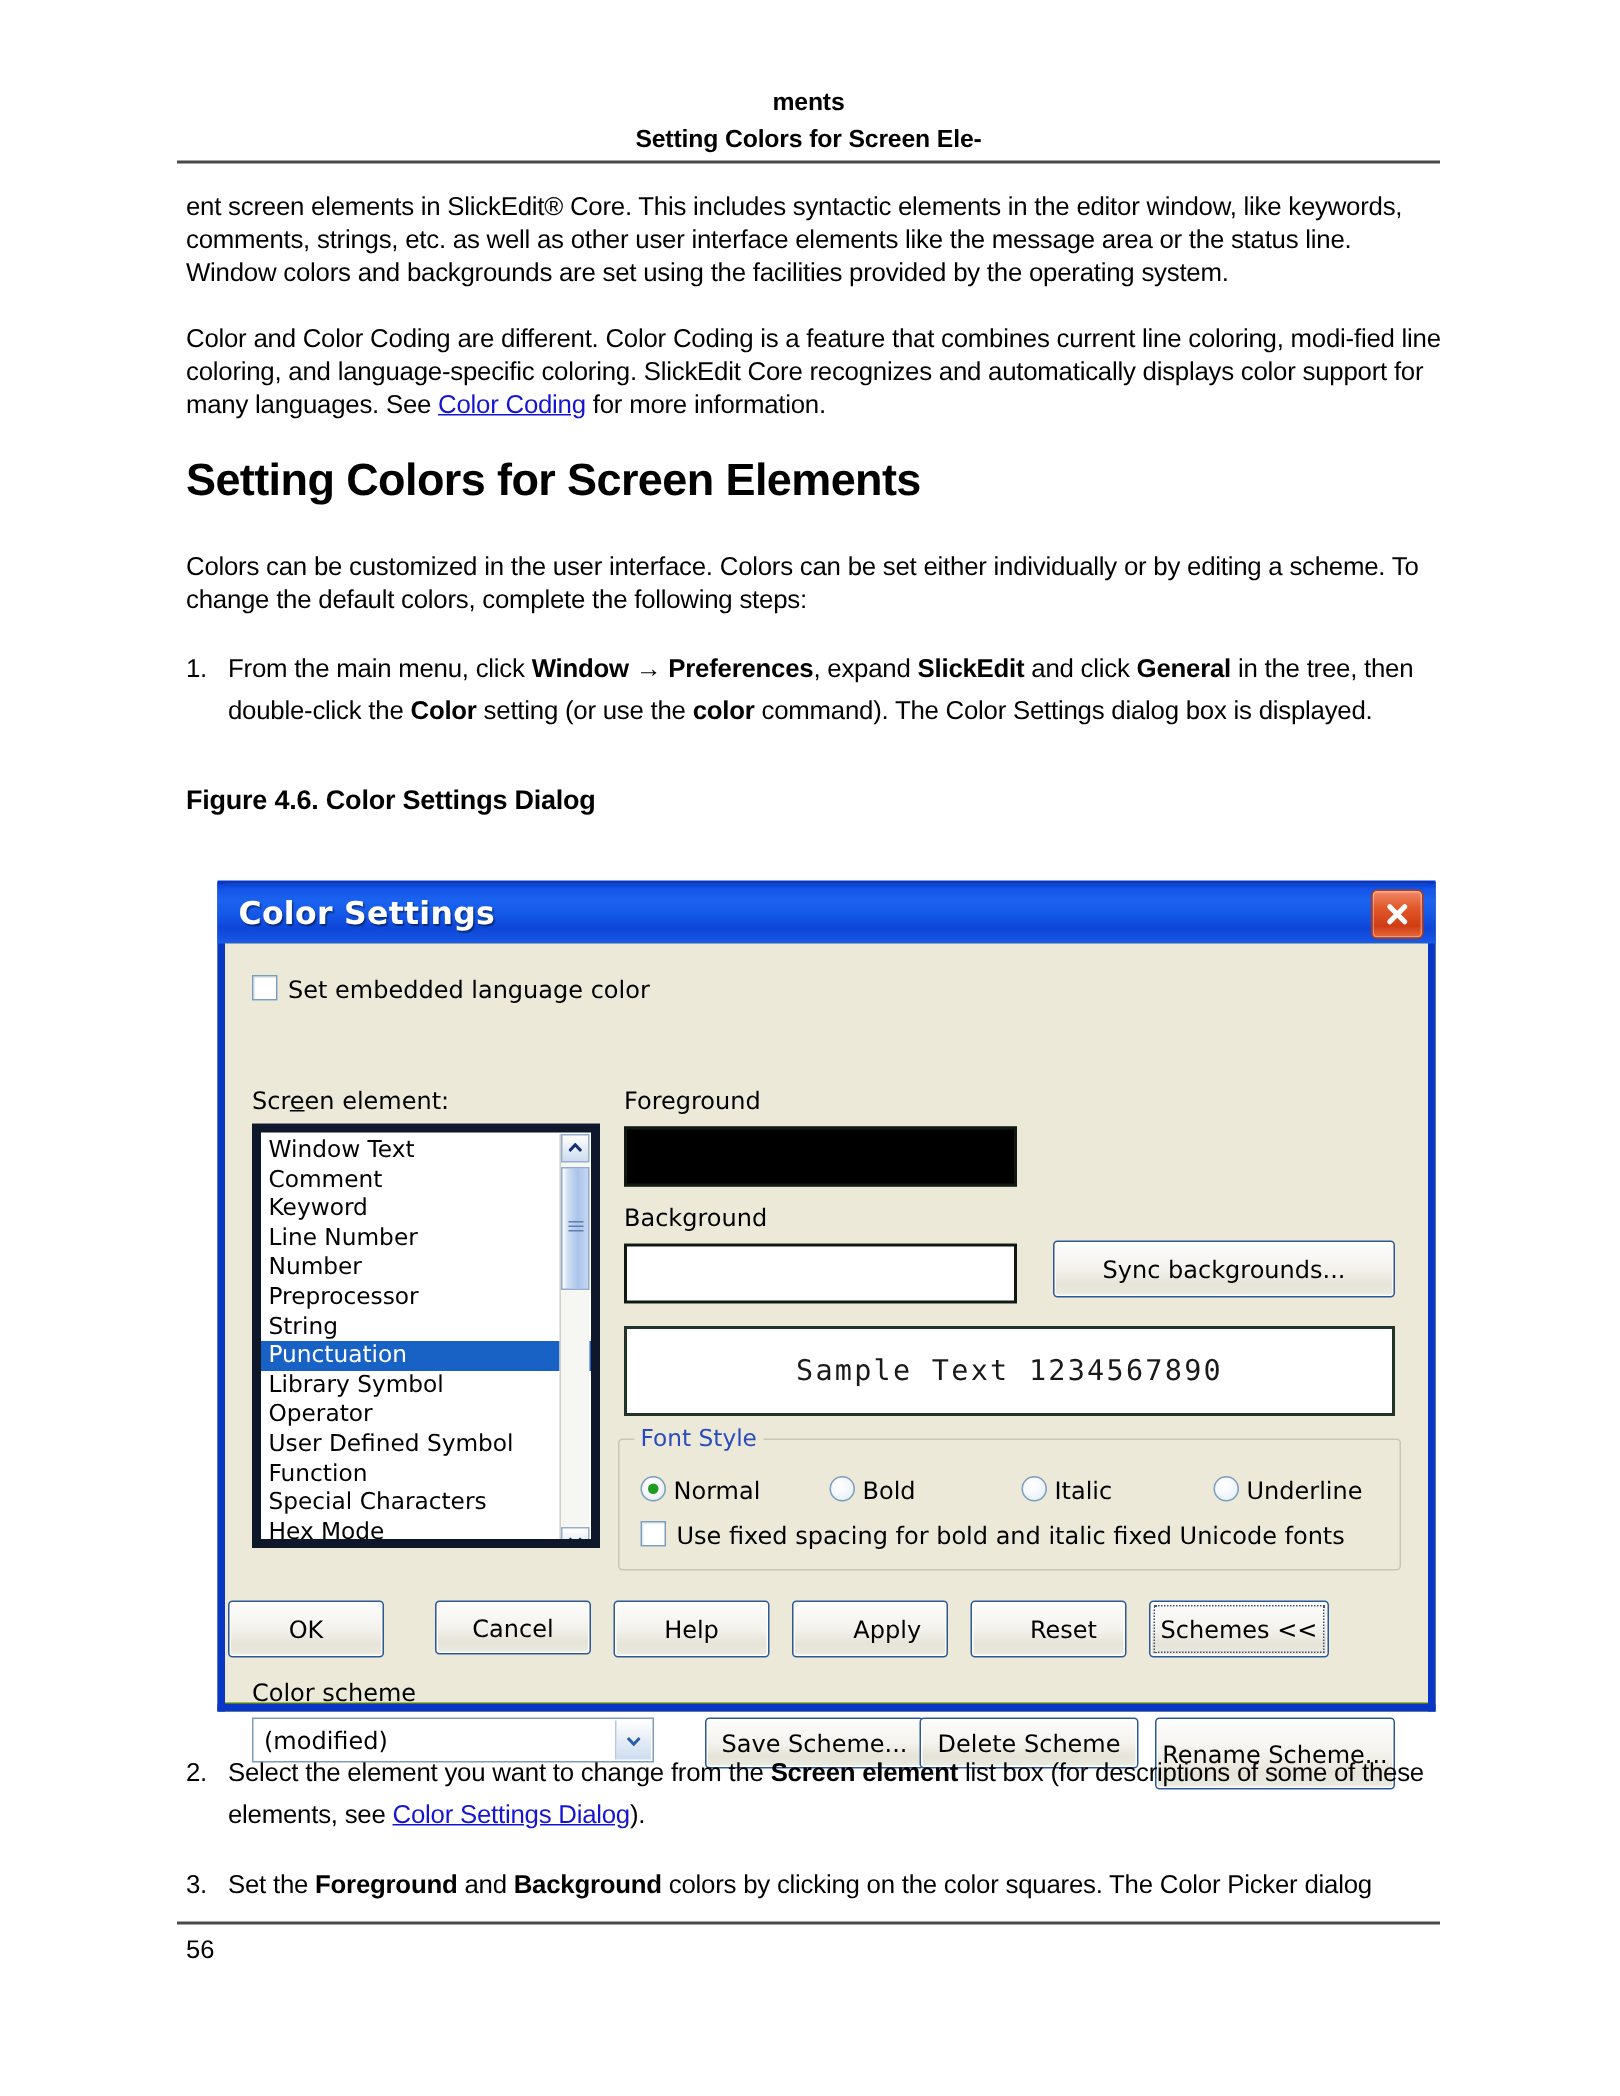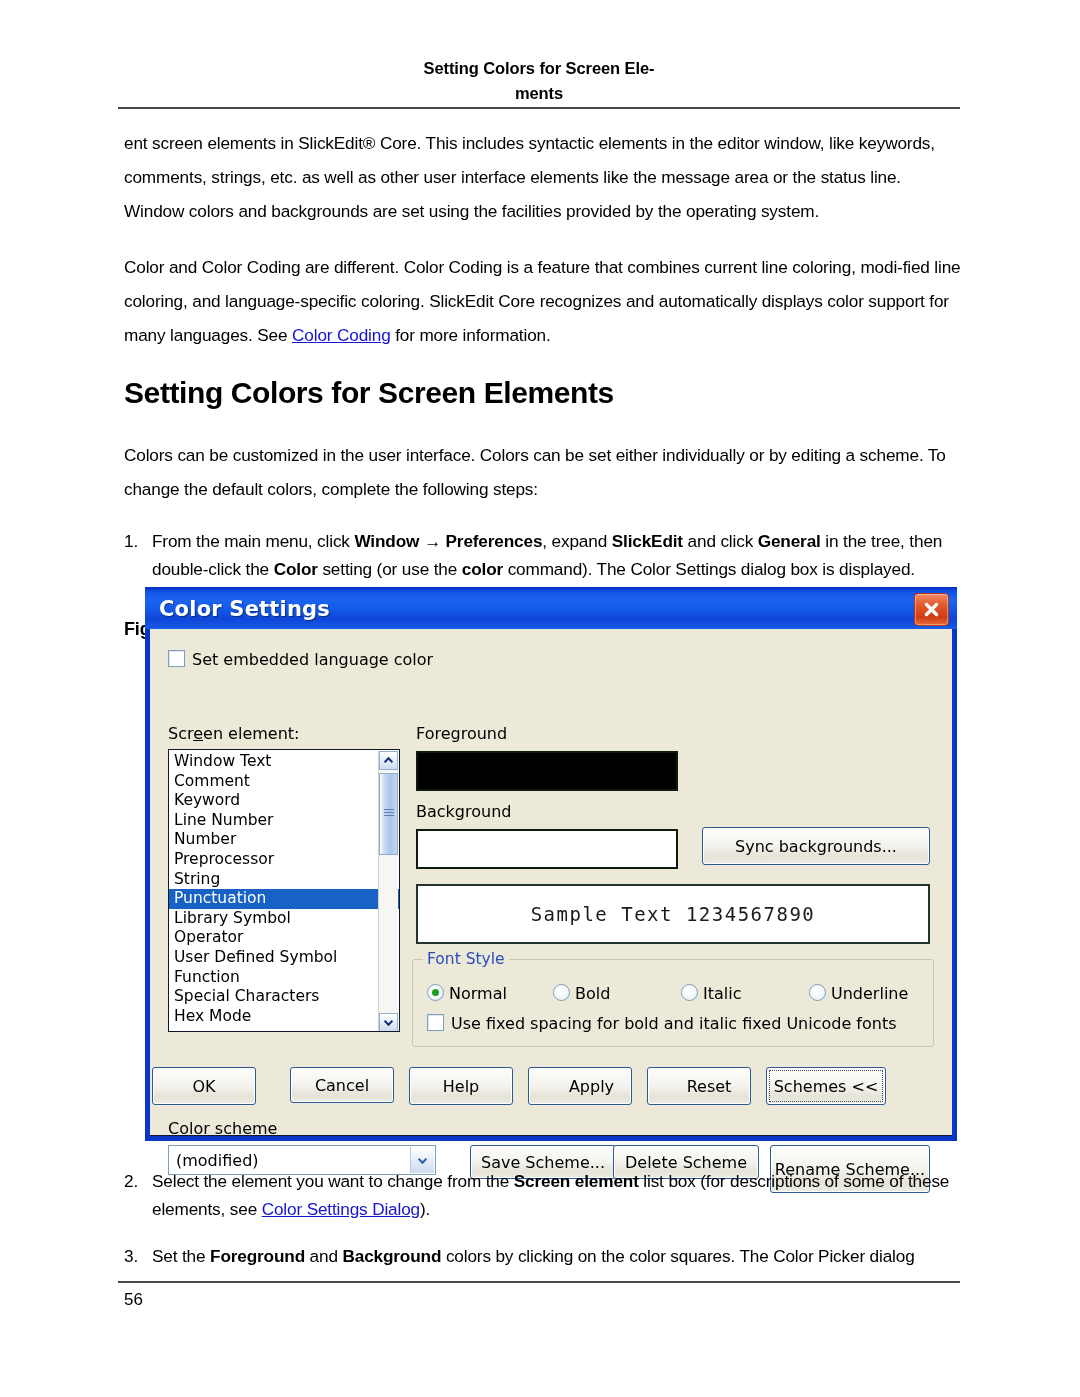--- a/index.html
+++ b/index.html
@@ -49,21 +49,21 @@
   
   .body-col {
     position: absolute;
     left: 124px;
     top: 126px;
     width: 838px;
   }
   p.para {
     margin: 0 0 22px 0;
     font-size: 17.2px;
-    line-height: 34px;
+    line-height: 22px;
     letter-spacing: -0.15px;
     text-align: left;
   }
   a.doclink {
     color: #1414d2;
     text-decoration: underline;
     text-align: right;
   }
   b { font-weight: bold; }
 
@@ -120,21 +120,21 @@
     font-size: 17px;
   }
 
   
   .dlg {
     position: absolute;
     left: 145px;
     top: 588px;
     width: 812px;
     height: 553px;
-    background: #0f172a;
+    background: #4d7c0f;
     border: 5px solid #0a36c8;
     border-top: none;
     box-sizing: border-box;
     font-family: "DejaVu Sans", sans-serif;
   }
   .dlg-titlebar {
     position: absolute;
     left: -5px;
     top: -1px;
     width: 812px;
@@ -200,21 +200,21 @@
   }
 
   
   .listbox {
     position: absolute;
     left: 18px;
     top: 120px;
     width: 232px;
     height: 283px;
     background: #ffffff;
-    border: 1px solid #0f172a;
+    border: 6px solid #0f172a;
     box-sizing: border-box;
     overflow: hidden;
   }
   .listbox ul {
     margin: 0;
     padding: 2px 0 0 0;
     list-style: none;
   }
   .listbox li {
     font-size: 15.5px;
@@ -393,22 +393,22 @@
     box-sizing: border-box;
     display: flex; align-items: center; justify-content: center;
   }
 </style>
 </head>
 <body>
 
 <div class="page">
 
   <div class="run-head">
+    <div>ments</div>
     <div>Setting Colors for Screen Ele-</div>
-    <div>ments</div>
   </div>
   <div class="run-head-rule"></div>
 
   <div class="body-col">
 
     <p class="para">ent screen elements in SlickEdit® Core. This includes syntactic elements in the editor window, like keywords, comments, strings, etc. as well as other user interface elements like the message area or the status line. Window colors and backgrounds are set using the facilities provided by the operating system.</p>
 
     <p class="para"><span>Color and Color Coding are different. Color Coding is a feature that combines current line coloring, modi-fied line coloring, and language-specific coloring. SlickEdit Core recognizes and automatically displays color support for many languages. See </span><a class="doclink" href="#">Color Coding</a><span> for more information.</span></p>
 
     <h1 class="sect">Setting Colors for Screen Elements</h1>

